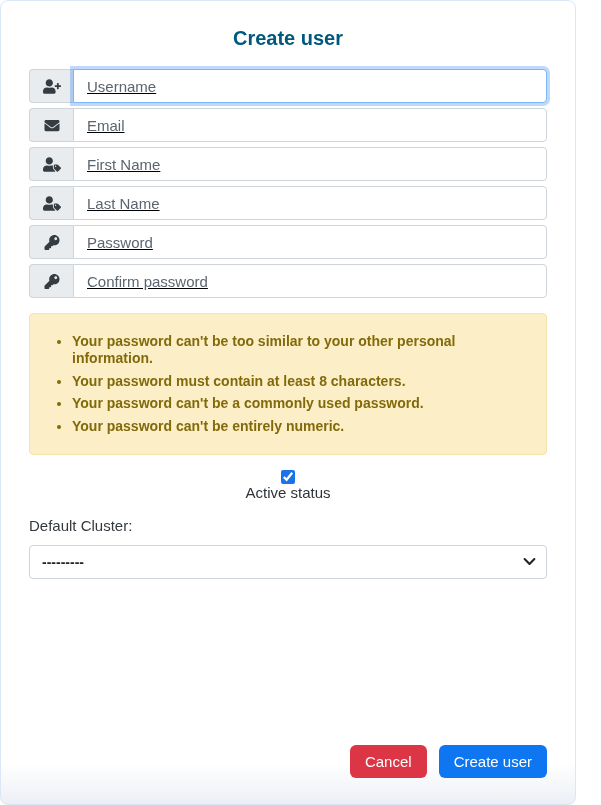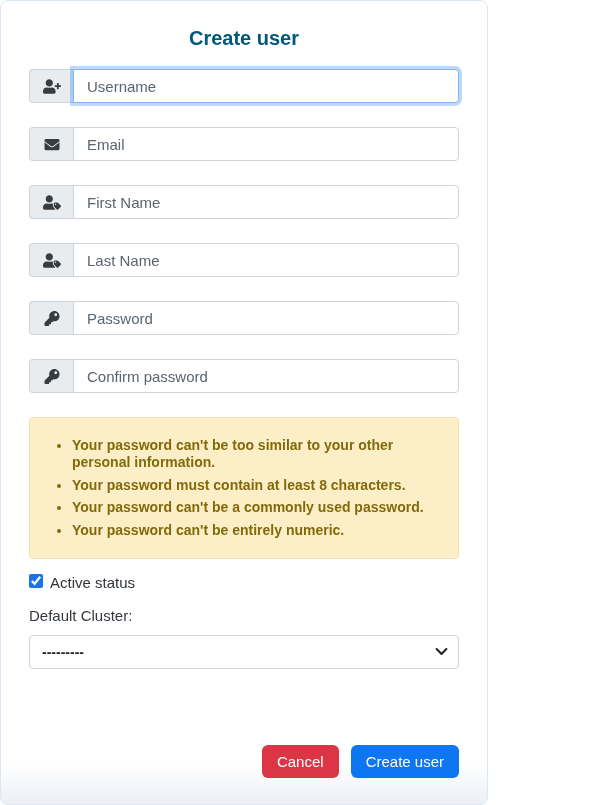--- a/index.html
+++ b/index.html
@@ -3,36 +3,36 @@
 <meta charset="utf-8">
 <style>
   * { box-sizing: border-box; }
   html,body { margin:0; padding:0; }
   body {
     width:601px; height:805px;
     font-family:"Liberation Sans", sans-serif;
     background:#ffffff;
   }
   .page {
-    width:488px; height:805px;
+    width:576px; height:805px;
     border:1px solid #d9e7f6;
     border-radius:8px;
     background:linear-gradient(180deg, #ffffff 0%, #ffffff 95%, #eceff4 100%);
     position:relative;
     overflow:hidden;
   }
   .content { padding:0 28px; }
   .page-title {
     margin:27px 0 21px;
     text-align:center;
     font-size:20px; line-height:20px;
     font-weight:bold;
     color:#00587c;
   }
-  .input-group { display:flex; height:34px; margin-bottom:24px; }
+  .input-group { display:flex; height:34px; margin-bottom:5px;text-decoration:underline; }
   .addon {
     width:44px; flex:0 0 44px;
     background:#e9ecef;
     border:1px solid #ced4da;
     border-right:none;
     border-radius:4px 0 0 4px;
     display:flex; align-items:center; justify-content:center;
   }
   .addon svg { width:18px; height:15px; fill:#353c42; }
   .form-control {
@@ -57,22 +57,22 @@
     border-radius:4px;
     color:#826a0b;
     padding:13px 16px 13px 0;
     margin:15px 0 0;
   }
   .alert-warning ul { margin:0; padding-left:42px; }
   .alert-warning li { font-size:14px; line-height:1.2; margin:6px 0;font-weight:bold; }
   .check-block { margin-top:15px; }
   .check-block + .check-block { margin-top:24px; }
   .check-label {
-    display:flex; gap:7px;
-    font-size:15px; color:#2e343a; cursor:pointer;
+    display:flex; align-items:center; gap:0;
+    font-size:15px; color:#2e343a; cursor:pointer;flex-direction:column;
   }
   .check-label input[type="checkbox"] {
     width:14px; height:14px; margin:0;
     accent-color:#1a73e8;
   }
   .help-text { font-size:12.5px; color:#6c757d; margin-top:5px; }
   .cluster-label { margin-top:16px; font-size:15px; color:#33393f; }
   .select-wrap { position:relative; margin-top:11px; }
   .cluster-select {
     width:100%; height:34px;

